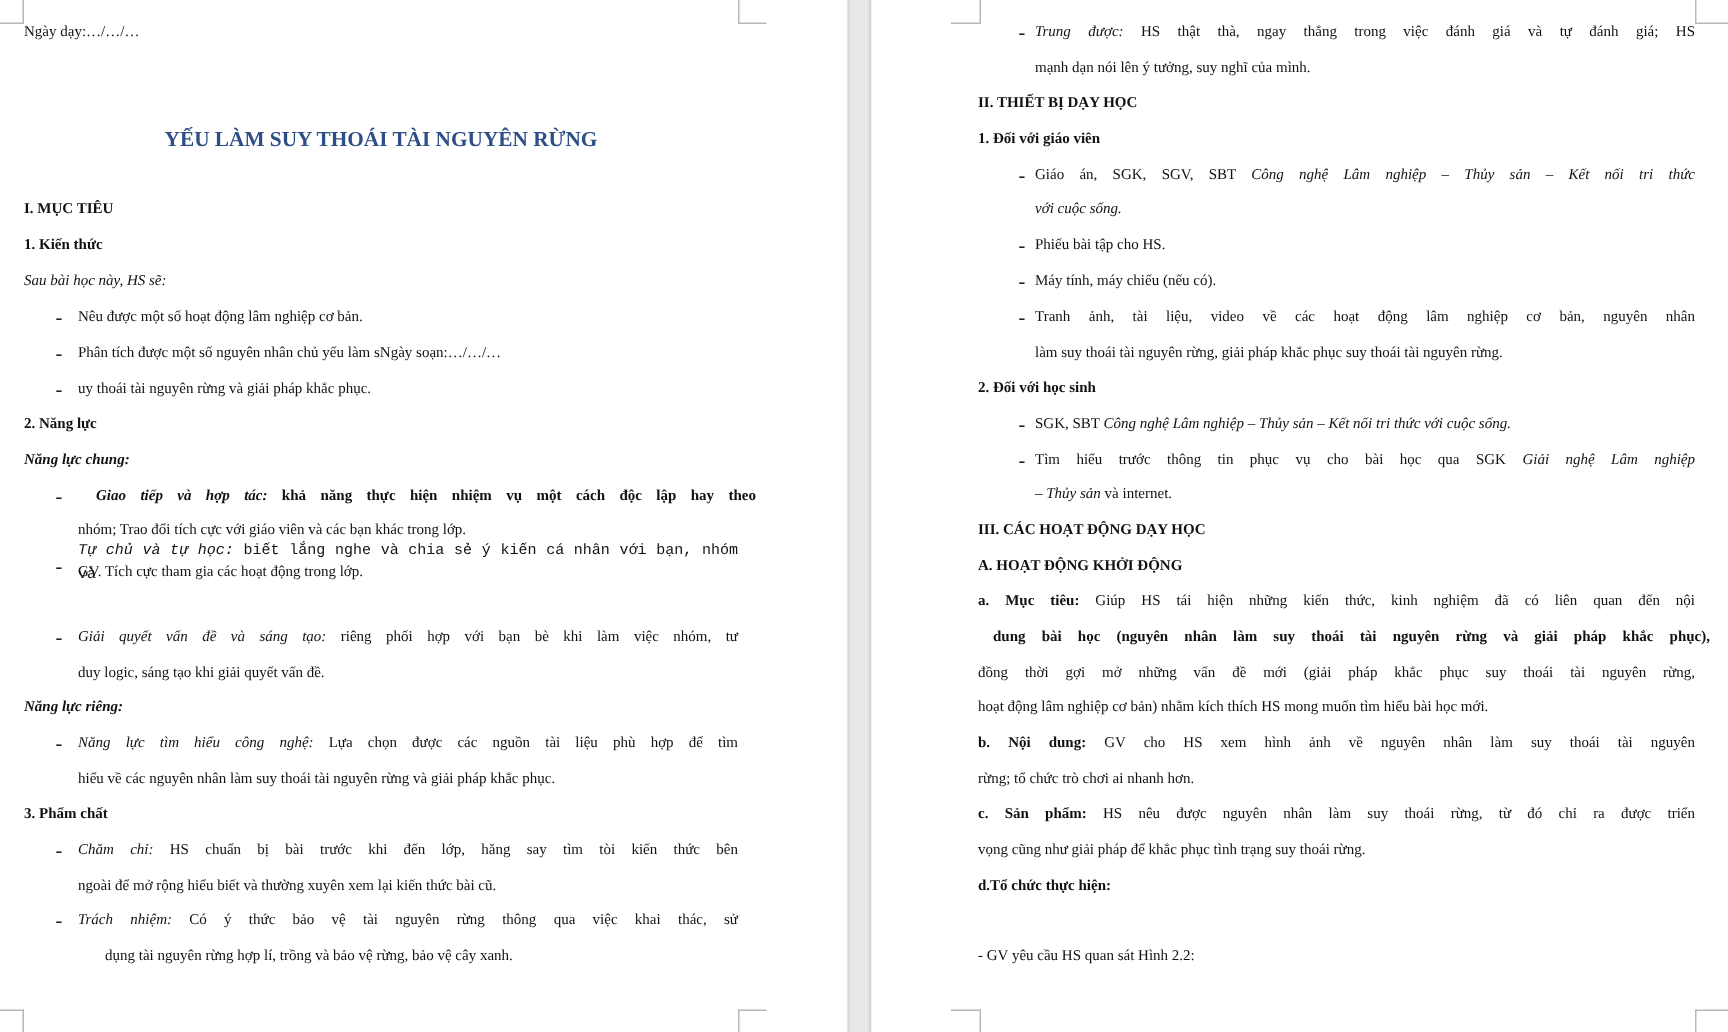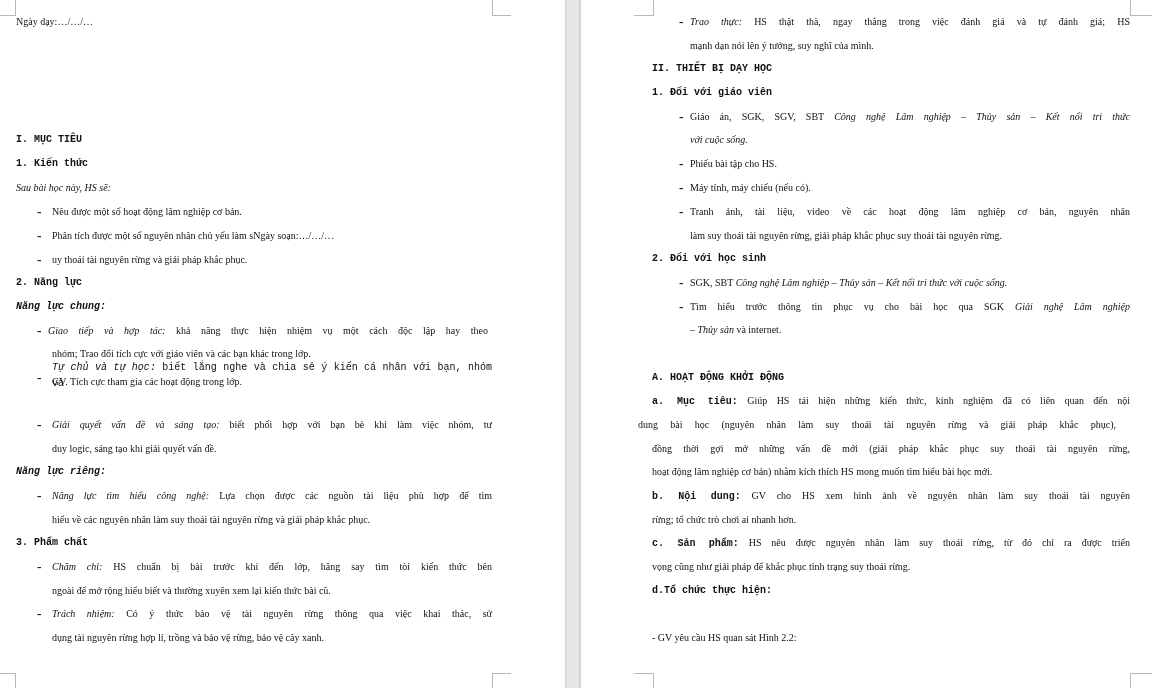--- a/index.html
+++ b/index.html
@@ -16,102 +16,103 @@
   #page-right { left:581px; width:571px; }
   .gap {
     position:absolute; top:0; left:565px; width:16px; height:688px;
     background:linear-gradient(to right,#cfcfcf 0,#e6e6e6 2px,#e8e8e8 13px,#cdcdcd 16px);
   }
   .corner { position:absolute; border-color:#b8b8b8; border-style:solid; border-width:0; }
   .line {
     position:absolute; font-size:10px; line-height:16px; white-space:nowrap;
   }
   .just { white-space:normal; text-align:justify; text-align-last:justify; }
-  .b { font-weight:bold;font-family:Liberation Mono, monospace; }
+  .b { font-weight:bold; }
   .i { font-style:italic; }
   .dash { position:absolute; font-size:13.6px; line-height:16px; }
   .title {
     position:absolute; color:#2e4e86; font-weight:bold; font-size:14.2px; line-height:16px;
     text-align:center; white-space:nowrap;
   }
 </style>
 </head>
 <body>
 
 <div class="page" id="page-left">
   <div class="corner" style="left:0;top:0;width:15px;height:15px;border-right-width:1px;border-bottom-width:1px;"></div>
   <div class="corner" style="left:492px;top:0;width:18px;height:15px;border-left-width:1px;border-bottom-width:1px;"></div>
   <div class="corner" style="left:0;top:673px;width:15px;height:15px;border-right-width:1px;border-top-width:1px;"></div>
   <div class="corner" style="left:492px;top:673px;width:18px;height:15px;border-left-width:1px;border-top-width:1px;"></div>
 
   <div class="line" style="left:16px;top:14px;">Ngày dạy:…/…/…</div>
 
+  <div class="title" style="left:16px;width:476px;top:85px;">YẾU LÀM SUY THOÁI TÀI NGUYÊN RỪNG</div>
 
   <div class="line b" style="left:16px;top:132px;">I. MỤC TIÊU</div>
   <div class="line b" style="left:16px;top:156px;">1. Kiến thức</div>
   <div class="line i" style="left:16px;top:180px;">Sau bài học này, HS sẽ:</div>
 
   <div>
     <span class="dash" style="left:37px;top:204px;">-</span>
     <div class="line" style="left:52px;top:204px;">Nêu được một số hoạt động lâm nghiệp cơ bản.</div>
     <span class="dash" style="left:37px;top:228px;">-</span>
     <div class="line" style="left:52px;top:228px;">Phân tích được một số nguyên nhân chủ yếu làm sNgày soạn:…/…/…</div>
     <span class="dash" style="left:37px;top:252px;">-</span>
     <div class="line" style="left:52px;top:252px;">uy thoái tài nguyên rừng và giải pháp khắc phục.</div>
   </div>
 
   <div class="line b" style="left:16px;top:275px;">2. Năng lực</div>
   <div class="line b i" style="left:16px;top:299px;">Năng lực chung:</div>
 
   <div>
     <span class="dash" style="left:37px;top:323px;">-</span>
-    <div class="line just" style="left:48px;top:323px;width:440px;"><span class="i">Giao tiếp và hợp tác:</span><span> khả năng thực hiện nhiệm vụ một cách độc lập hay theo</span></div>
+    <div class="line just" style="left:64px;top:323px;width:440px;font-weight:bold;"><span class="i">Giao tiếp và hợp tác:</span><span> khả năng thực hiện nhiệm vụ một cách độc lập hay theo</span></div>
     <div class="line" style="left:52px;top:346px;">nhóm; Trao đổi tích cực với giáo viên và các bạn khác trong lớp.</div>
 
     <span class="dash" style="left:37px;top:370px;">-</span>
     <div class="line just" style="left:52px;top:360px;width:440px;font-family:Liberation Mono, monospace;"><span class="i">Tự chủ và tự học:</span><span> biết lắng nghe và chia sẻ ý kiến cá nhân với bạn, nhóm và</span></div>
     <div class="line" style="left:52px;top:374px;">GV. Tích cực tham gia các hoạt động trong lớp.</div>
 
     <span class="dash" style="left:37px;top:417px;">-</span>
-    <div class="line just" style="left:52px;top:417px;width:440px;"><span class="i">Giải quyết vấn đề và sáng tạo:</span><span> biết phối hợp với bạn bè khi làm việc nhóm, tư</span></div>
+    <div class="line just" style="left:52px;top:417px;width:440px;"><span class="i">Giải quyết vấn đề và sáng tạo:</span><span> riêng phối hợp với bạn bè khi làm việc nhóm, tư</span></div>
     <div class="line" style="left:52px;top:441px;">duy logic, sáng tạo khi giải quyết vấn đề.</div>
   </div>
 
   <div class="line b i" style="left:16px;top:464px;">Năng lực riêng:</div>
 
   <div>
     <span class="dash" style="left:37px;top:488px;">-</span>
     <div class="line just" style="left:52px;top:488px;width:440px;"><span class="i">Năng lực tìm hiểu công nghệ:</span><span> Lựa chọn được các nguồn tài liệu phù hợp để tìm</span></div>
     <div class="line" style="left:52px;top:512px;">hiểu về các nguyên nhân làm suy thoái tài nguyên rừng và giải pháp khắc phục.</div>
   </div>
 
   <div class="line b" style="left:16px;top:535px;">3. Phẩm chất</div>
 
   <div>
     <span class="dash" style="left:37px;top:559px;">-</span>
     <div class="line just" style="left:52px;top:559px;width:440px;"><span class="i">Chăm chỉ:</span><span> HS chuẩn bị bài trước khi đến lớp, hăng say tìm tòi kiến thức bên</span></div>
     <div class="line" style="left:52px;top:583px;">ngoài để mở rộng hiểu biết và thường xuyên xem lại kiến thức bài cũ.</div>
 
     <span class="dash" style="left:37px;top:606px;">-</span>
     <div class="line just" style="left:52px;top:606px;width:440px;"><span class="i">Trách nhiệm:</span><span> Có ý thức bảo vệ tài nguyên rừng thông qua việc khai thác, sử</span></div>
-    <div class="line" style="left:52px;top:630px;text-align:right;">dụng tài nguyên rừng hợp lí, trồng và bảo vệ rừng, bảo vệ cây xanh.</div>
+    <div class="line" style="left:70px;top:630px;text-align:right;">dụng tài nguyên rừng hợp lí, trồng và bảo vệ rừng, bảo vệ cây xanh.</div>
   </div>
 </div>
 
 <div class="gap"></div>
 
 <div class="page" id="page-right">
   <div class="corner" style="left:53px;top:0;width:19px;height:15px;border-right-width:1px;border-bottom-width:1px;"></div>
   <div class="corner" style="left:549px;top:0;width:22px;height:15px;border-left-width:1px;border-bottom-width:1px;"></div>
   <div class="corner" style="left:53px;top:673px;width:19px;height:15px;border-right-width:1px;border-top-width:1px;"></div>
   <div class="corner" style="left:549px;top:673px;width:22px;height:15px;border-left-width:1px;border-top-width:1px;"></div>
 
   <div>
     <span class="dash" style="left:98px;top:14px;">-</span>
-    <div class="line just" style="left:109px;top:14px;width:440px;"><span class="i">Trao thực:</span><span> HS thật thà, ngay thẳng trong việc đánh giá và tự đánh giá; HS</span></div>
+    <div class="line just" style="left:109px;top:14px;width:440px;"><span class="i">Trung được:</span><span> HS thật thà, ngay thẳng trong việc đánh giá và tự đánh giá; HS</span></div>
     <div class="line" style="left:109px;top:38px;">mạnh dạn nói lên ý tưởng, suy nghĩ của mình.</div>
   </div>
 
   <div class="line b" style="left:71px;top:61px;">II. THIẾT BỊ DẠY HỌC</div>
   <div class="line b" style="left:71px;top:85px;text-align:center;">1. Đối với giáo viên</div>
 
   <div>
     <span class="dash" style="left:98px;top:109px;">-</span>
     <div class="line just" style="left:109px;top:109px;width:440px;"><span>Giáo án, SGK, SGV, SBT </span><span class="i">Công nghệ Lâm nghiệp – Thủy sản – Kết nối tri thức</span></div>
     <div class="line i" style="left:109px;top:132px;">với cuộc sống.</div>
@@ -131,25 +132,26 @@
 
   <div>
     <span class="dash" style="left:98px;top:275px;">-</span>
     <div class="line" style="left:109px;top:275px;"><span>SGK, SBT </span><span class="i">Công nghệ Lâm nghiệp – Thủy sản – Kết nối tri thức với cuộc sống.</span></div>
 
     <span class="dash" style="left:98px;top:299px;">-</span>
     <div class="line just" style="left:109px;top:299px;width:440px;"><span>Tìm hiểu trước thông tin phục vụ cho bài học qua SGK </span><span class="i">Giải nghệ Lâm nghiệp</span></div>
     <div class="line" style="left:109px;top:322px;"><span class="i">– Thủy sản</span><span> và internet.</span></div>
   </div>
 
+  <div class="line b" style="left:71px;top:346px;">III. CÁC HOẠT ĐỘNG DẠY HỌC</div>
   <div class="line b" style="left:71px;top:370px;">A. HOẠT ĐỘNG KHỞI ĐỘNG</div>
 
   <div>
     <div class="line just" style="left:71px;top:393px;width:478px;"><span class="b">a. Mục tiêu:</span><span> Giúp HS tái hiện những kiến thức, kinh nghiệm đã có liên quan đến nội</span></div>
-    <div class="line just" style="left:57px;top:417px;width:478px;">dung bài học (nguyên nhân làm suy thoái tài nguyên rừng và giải pháp khắc phục),</div>
+    <div class="line just" style="left:81px;top:417px;width:478px;font-weight:bold;">dung bài học (nguyên nhân làm suy thoái tài nguyên rừng và giải pháp khắc phục),</div>
     <div class="line just" style="left:71px;top:441px;width:478px;">đồng thời gợi mở những vấn đề mới (giải pháp khắc phục suy thoái tài nguyên rừng,</div>
     <div class="line" style="left:71px;top:464px;">hoạt động lâm nghiệp cơ bản) nhằm kích thích HS mong muốn tìm hiểu bài học mới.</div>
   </div>
 
   <div>
     <div class="line just" style="left:71px;top:488px;width:478px;"><span class="b">b. Nội dung:</span><span> GV cho HS xem hình ảnh về nguyên nhân làm suy thoái tài nguyên</span></div>
     <div class="line" style="left:71px;top:512px;">rừng; tổ chức trò chơi ai nhanh hơn.</div>
   </div>
 
   <div>

